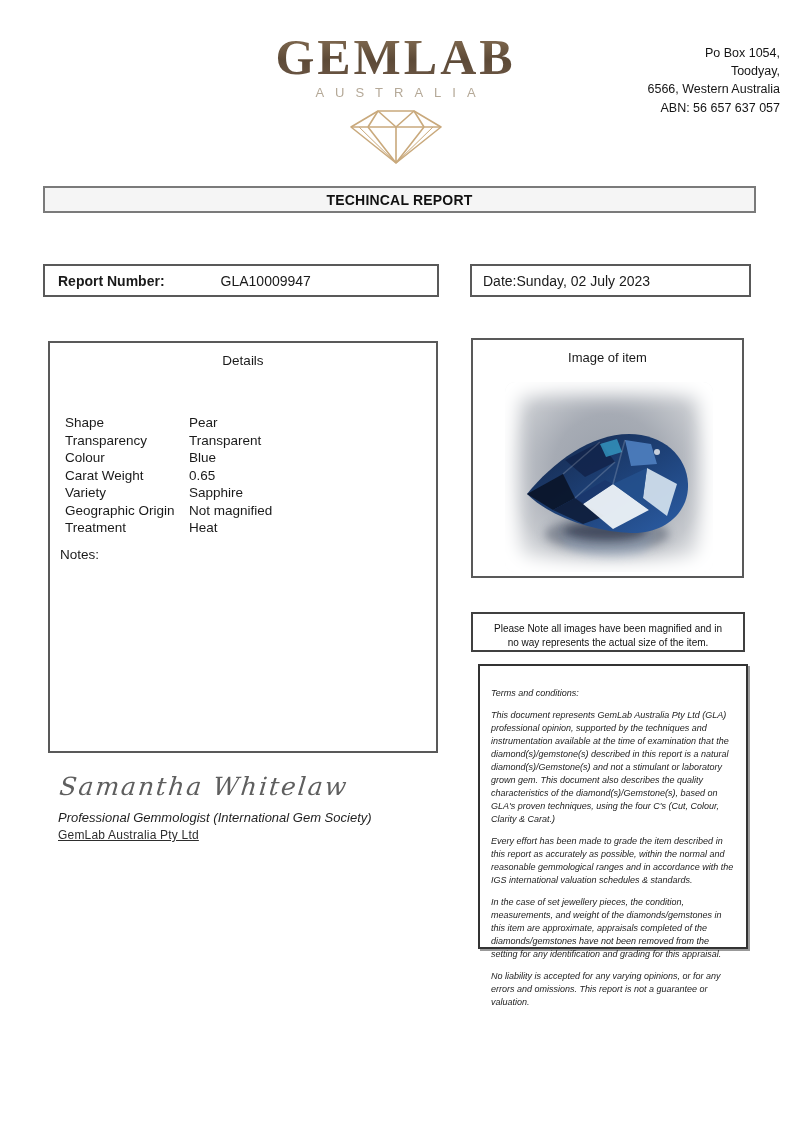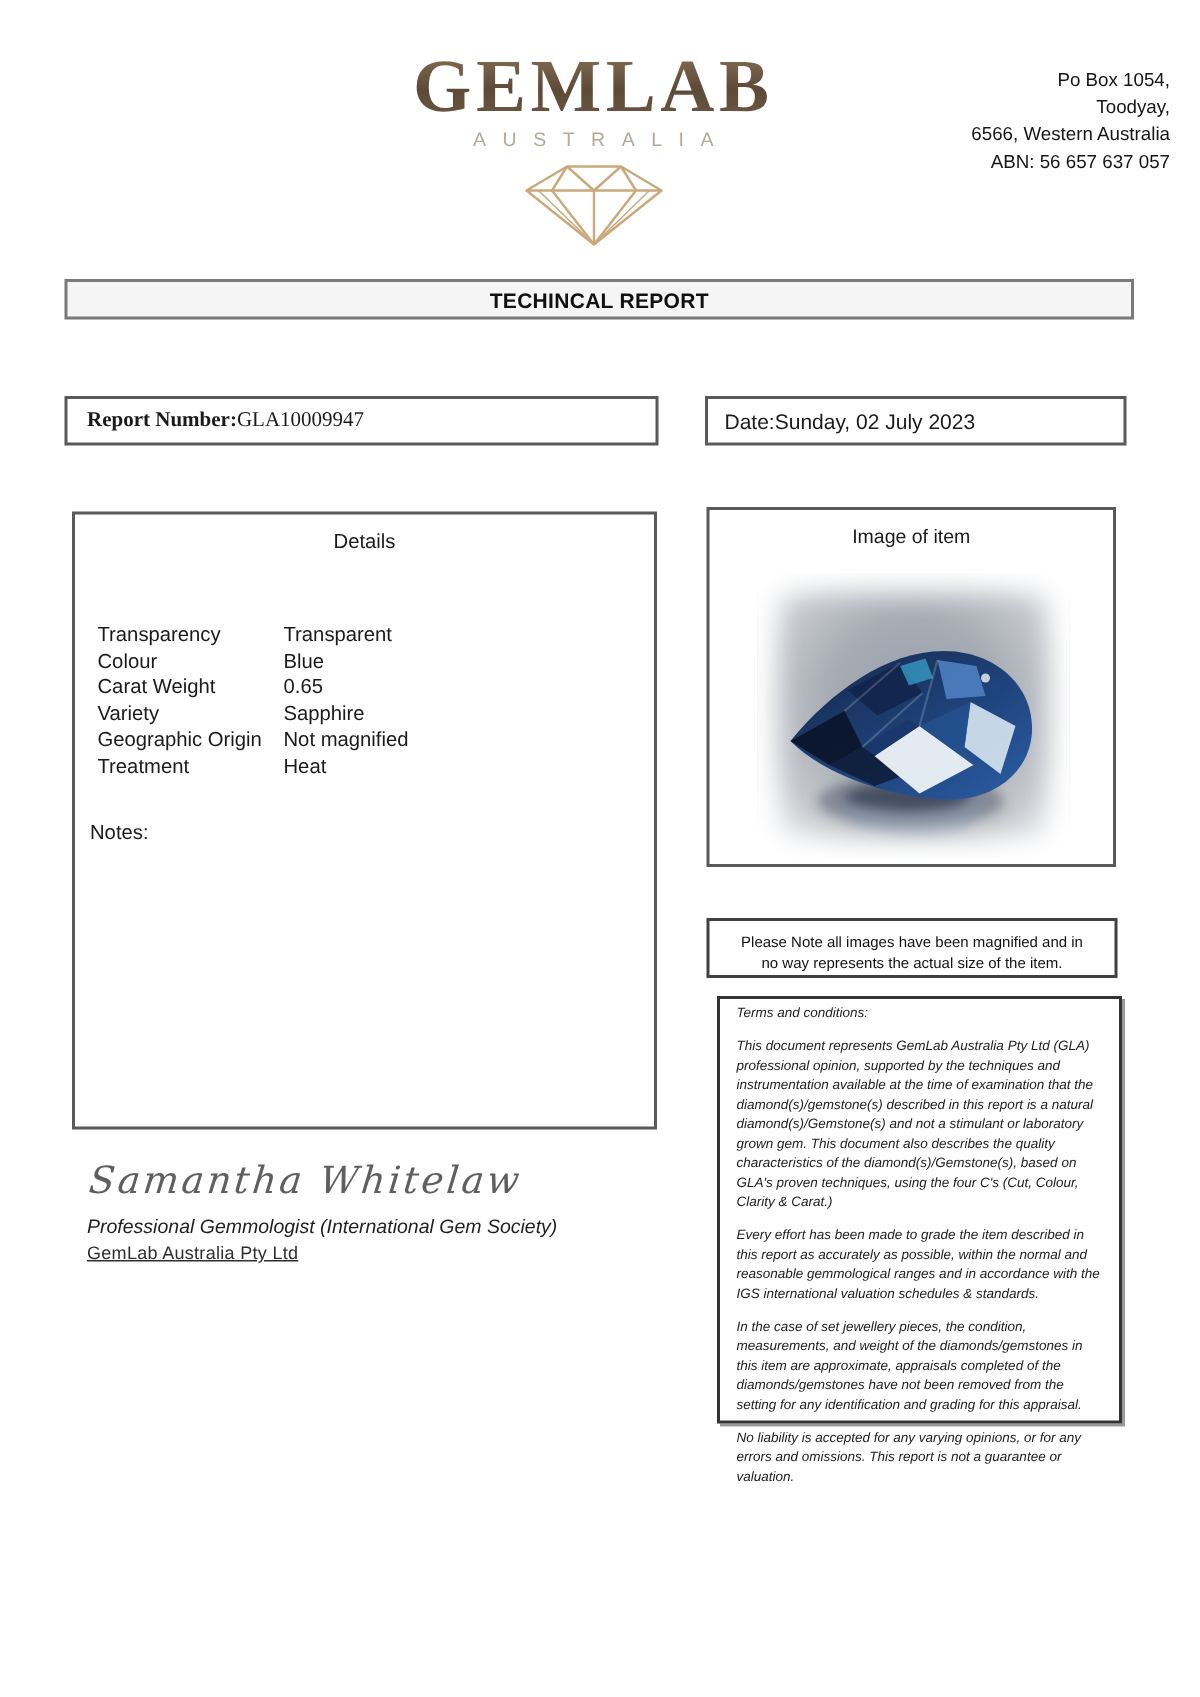--- a/index.html
+++ b/index.html
@@ -40,23 +40,23 @@
   
   .box { position:absolute; background:#fff; border:2px solid #595959; }
 
   .title-box {
     left:43px; top:186px; width:713px; height:27px;
     background:#f5f5f5; border-color:#7a7a7a;
     display:flex; align-items:center; justify-content:center;
     font-weight:bold; font-size:14px; letter-spacing:.2px; color:#111;
   }
 
-  .report-box { left:43px; top:264px; width:396px; height:33px; display:flex; align-items:center; font-size:14px;font-family:Liberation Serif, serif; }
+  .report-box { left:43px; top:264px; width:396px; height:33px; display:flex; align-items:center; font-size:14px; }
   .report-box .lbl { font-weight:bold; margin-left:13px; }
-  .report-box .val { }
+  .report-box .val { margin-left:56px; }
 
   .date-box { left:470px; top:264px; width:281px; height:33px; display:flex; align-items:center; font-size:14px; }
   .date-box .lbl { margin-left:11px; }
   .date-box .val { }
 
   .details-box { left:48px; top:341px; width:390px; height:412px; font-size:13.5px; }
   .details-title { text-align:center; margin-top:10px; }
   .details-rows { position:absolute; left:15px; top:71px; right:12px; }
   .detail-row { display:flex; line-height:17.5px; }
   .detail-row .dlbl { width:124px; }
@@ -74,21 +74,21 @@
 
   .note-box {
     left:471px; top:612px; width:274px; height:40px; border-color:#404040;
     display:flex; align-items:flex-end; justify-content:center; text-align:center;
     font-size:10px; line-height:14px; padding:0 16px; color:#111;
   }
 
   .terms-box {
     left:478px; top:664px; width:270px; height:285px; border-color:#333;
     box-shadow:2px 2px 0 rgba(70,70,70,.55);
-    padding:3px 11px; font-size:9px; font-style:italic; line-height:13px; color:#1c1c1c;
+    padding:21px 11px; font-size:9px; font-style:italic; line-height:13px; color:#1c1c1c;
   }
   .terms-box .terms-head { margin-bottom:9px; }
   .terms-box p { margin-bottom:9px; }
 
   
   .signature { position:absolute; left:58px; top:772px; }
   .sig-name {
     font-family:"DejaVu Serif", serif; font-style:italic;
     font-size:25px; color:#5f5f5f; letter-spacing:2px;
     transform:skewX(-6deg); transform-origin:left bottom; display:inline-block;
@@ -134,20 +134,24 @@
   </div>
   <div class="box date-box">
     <span class="lbl">Date:</span>
     <span class="val">Sunday, 02 July 2023</span>
   </div>
 
   <div class="box details-box">
     <div class="details-title">Details</div>
     <div class="details-rows">
       <div class="detail-row">
+        <span class="dlbl">Shape</span>
+        <span class="dval">Pear</span>
+      </div>
+      <div class="detail-row">
         <span class="dlbl">Transparency</span>
         <span class="dval">Transparent</span>
       </div>
       <div class="detail-row">
         <span class="dlbl">Colour</span>
         <span class="dval">Blue</span>
       </div>
       <div class="detail-row">
         <span class="dlbl">Carat Weight</span>
         <span class="dval">0.65</span>

